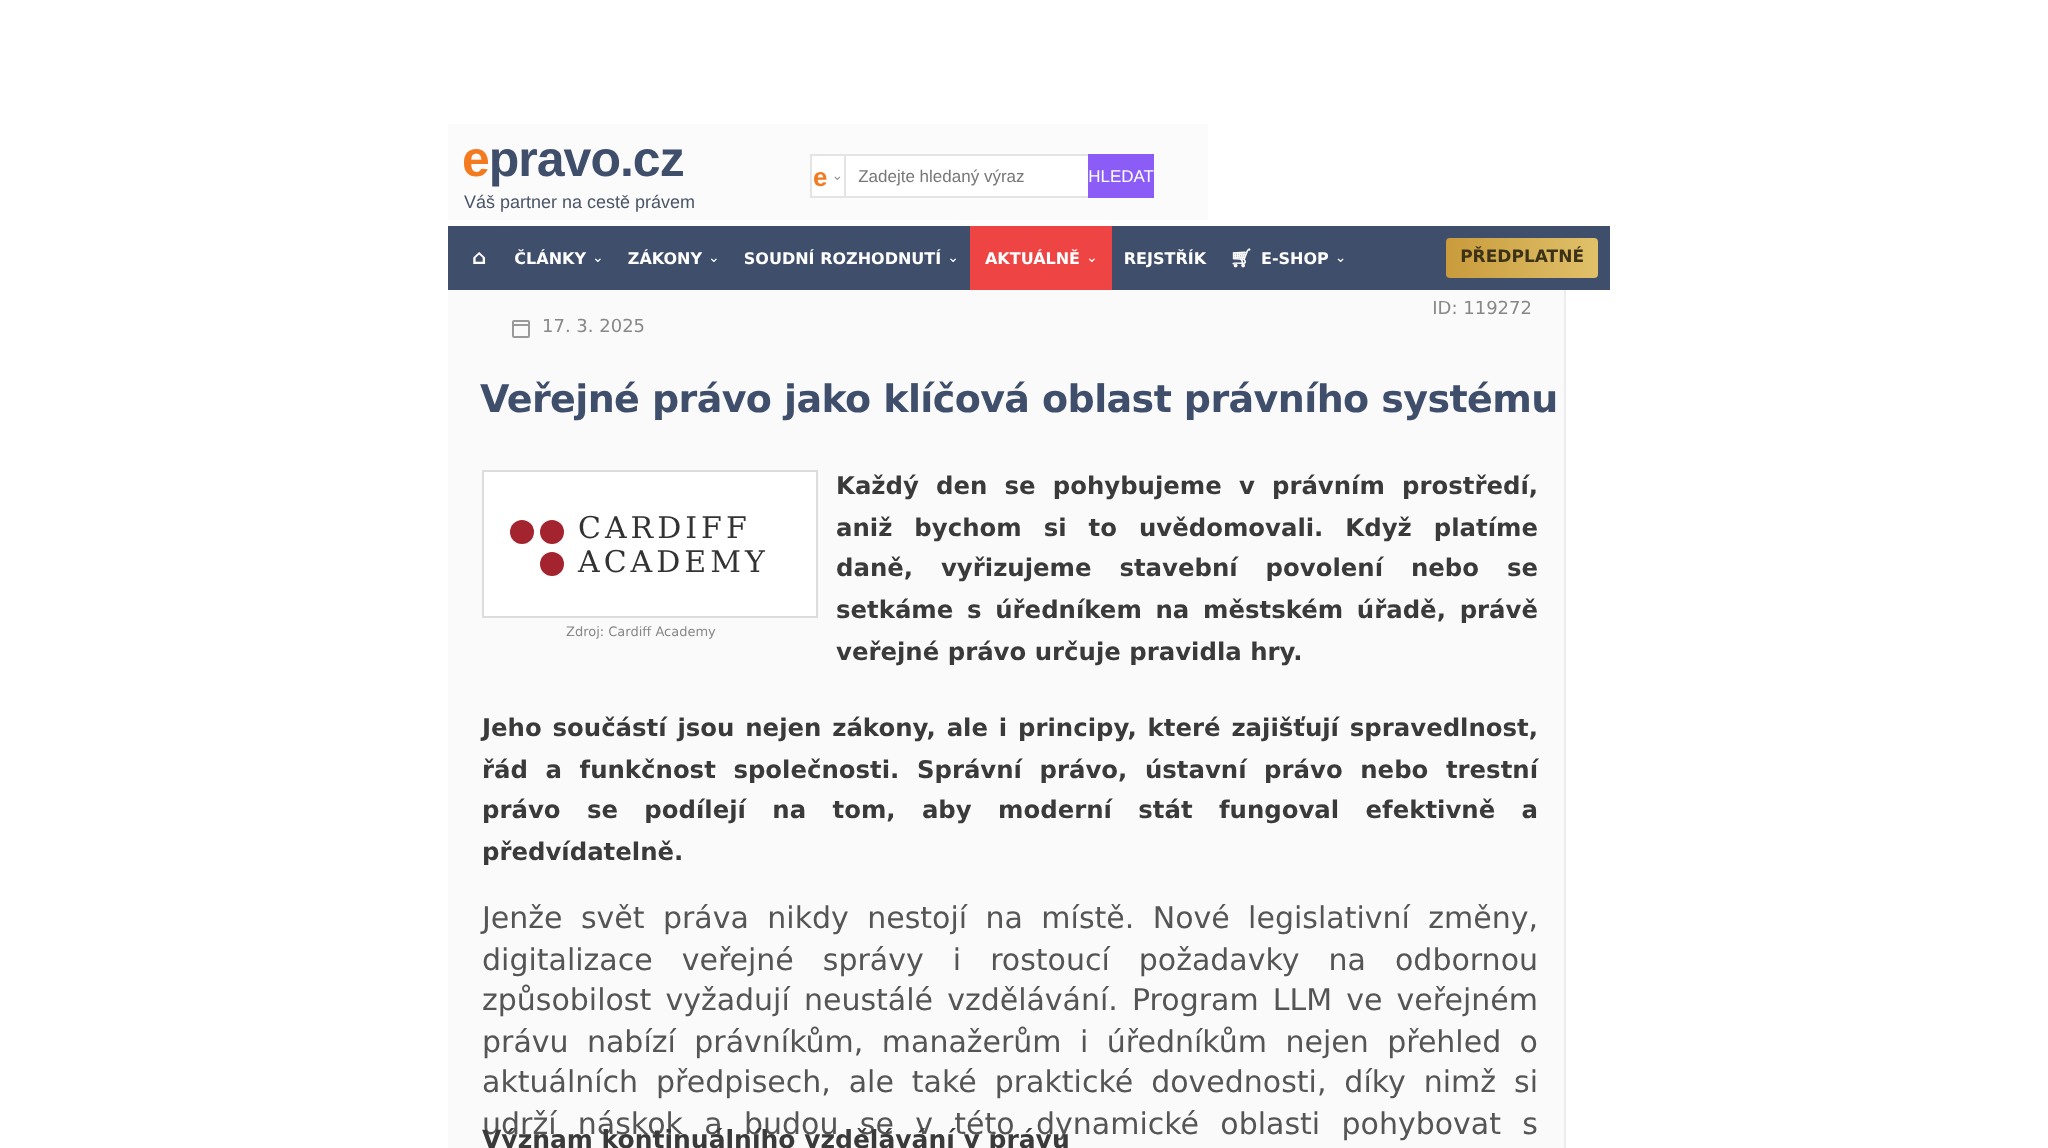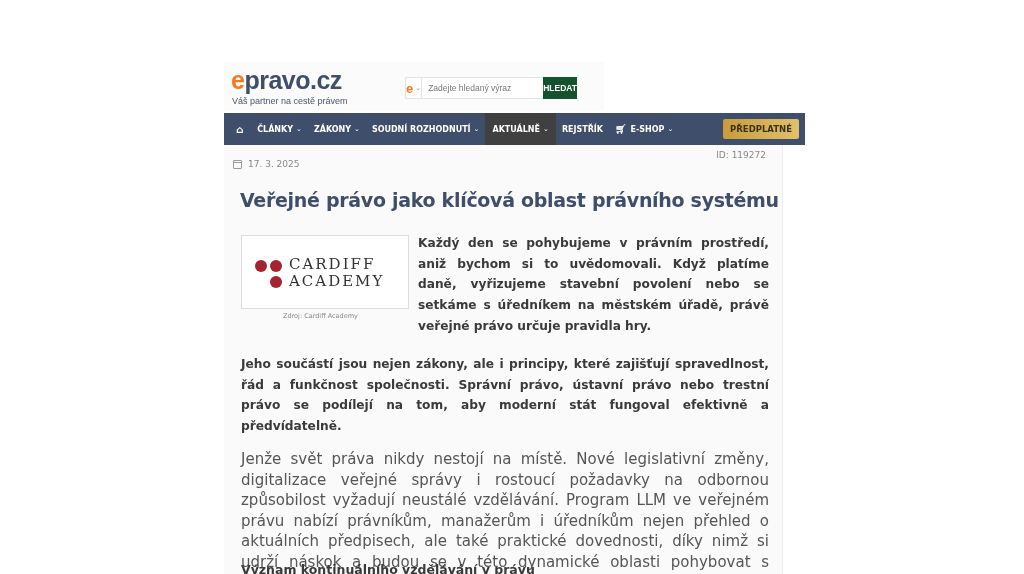--- a/index.html
+++ b/index.html
@@ -9,32 +9,32 @@
   .header { position: absolute; left: 224px; top: 62px; width: 380px; height: 48px; background: #fbfbfb; }
   .logo { position: absolute; left: 7px; top: 4px; font-family: "Liberation Sans", sans-serif; font-weight: bold; font-size: 25px; letter-spacing: -0.5px; color: #3f4e6b; line-height: 28px; }
   .logo .e { color: #f47a20; }
   .tagline { position: absolute; left: 8px; top: 34px; font-family: "Liberation Sans", sans-serif; font-size: 9px; color: #4a5568; }
 
   .search { position: absolute; left: 181px; top: 15px; width: 172px; height: 22px; display: flex; border: 1px solid #e4e4e4; background: #fff; }
   .search .scope { width: 24px; height: 20px; display: flex; align-items: center; justify-content: center; border-right: 1px solid #e4e4e4; font-family: "Liberation Sans", sans-serif; font-weight: bold; font-size: 13px; color: #f47a20; }
   .search .scope .chev { font-size: 7px; color: #999; margin-left: 2px; font-weight: normal; }
   .search input { flex: 1; border: none; outline: none; font-family: "Liberation Sans", sans-serif; font-size: 8.5px; color: #666; padding-left: 6px; background: #fff; width: 90px; }
   .search input::placeholder { color: #777; }
-  .search .btn { width: 46px; height: 22px; margin-top: -1px; margin-right: -1px; background: #14532d; color: #fff; font-family: "Liberation Sans", sans-serif; font-weight: bold; font-size: 8.5px; display: flex; align-items: center; justify-content: center; margin-left: 31px; }
+  .search .btn { width: 46px; height: 22px; margin-top: -1px; margin-right: -1px; background: #8b5cf6; color: #fff; font-family: "Liberation Sans", sans-serif; font-weight: normal; font-size: 8.5px; display: flex; align-items: center; justify-content: center; margin-left: 31px; }
 
   .nav { position: absolute; left: 224px; top: 113px; width: 581px; height: 32px; background: #3f4e6b; display: flex; align-items: center; }
   .nav .item { height: 32px; display: flex; align-items: center; padding: 0 6px; color: #fff; font-family: "DejaVu Sans", sans-serif; font-weight: bold; font-size: 8px; white-space: nowrap; }
   .nav .item.home { padding-left: 12px; padding-right: 8px; font-size: 10px; }
-  .nav .item.active { background: #404040; padding: 0 7px; }
+  .nav .item.active { background: #ef4444; padding: 0 7px; }
   .nav .chev { font-size: 7px; margin-left: 3px; font-weight: normal; }
   .nav .cart { font-size: 9px; margin-right: 4px; }
   .nav .sub { position: absolute; right: 6px; top: 6px; height: 20px; padding: 0 7px; background: linear-gradient(90deg, #c99b3c, #e0c16a); border-radius: 2px; color: #3b3218; font-weight: bold; font-size: 8.5px; display: flex; align-items: center; font-family: "DejaVu Sans", sans-serif; }
 
   .content { position: absolute; left: 224px; top: 145px; width: 559px; height: 429px; background: #fafafa; border-right: 1px solid #ededed; }
-  .meta { position: absolute; left: 9px; top: 14px; display: flex; align-items: center; font-family: "DejaVu Sans", sans-serif; font-size: 9px; color: #888; }
+  .meta { position: absolute; left: 32px; top: 14px; display: flex; align-items: center; font-family: "DejaVu Sans", sans-serif; font-size: 9px; color: #888; }
   .meta .cal { width: 9px; height: 9px; border: 1.2px solid #999; border-radius: 1px; margin-right: 6px; position: relative; }
   .meta .cal:before { content: ""; position: absolute; left: -1px; right: -1px; top: 1px; height: 1.2px; background: #999; }
   .id { position: absolute; right: 16px; top: 5px; font-size: 9px; color: #888; font-family: "DejaVu Sans", sans-serif; }
 
   .title { position: absolute; left: 16px; top: 44px; font-family: "DejaVu Sans", sans-serif; font-size: 19px; color: #3f4e6b; letter-spacing: -0.3px; white-space: nowrap; }
 
   .figure { position: absolute; left: 17px; top: 90px; }
   .imgbox { width: 168px; height: 74px; background: #fff; border: 1px solid #dddddd; position: relative; }
   .dot { position: absolute; width: 12px; height: 12px; border-radius: 50%; background: #a3232f; }
   .brand1, .brand2 { position: absolute; font-family: "DejaVu Serif", serif; font-size: 15px; letter-spacing: 2px; color: #333; }

